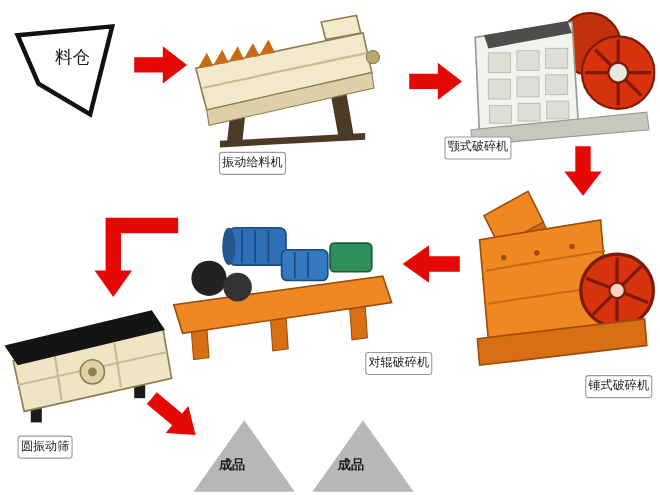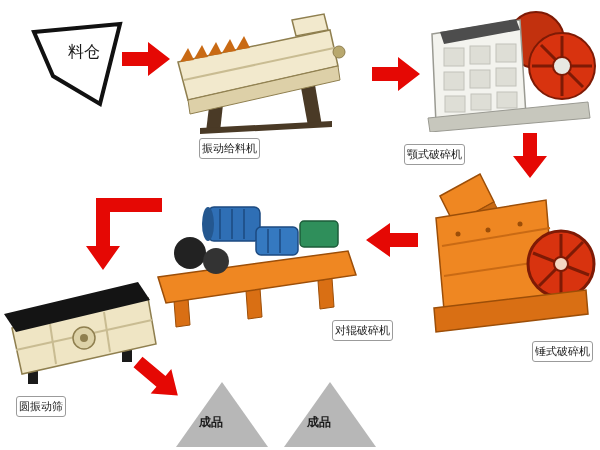--- a/index.html
+++ b/index.html
@@ -22,21 +22,21 @@
   .overlay{position:absolute;left:0;top:0;z-index:5;pointer-events:none;}
   .arrow{fill:var(--arrow-red,#e50804);}
   .product-tri{fill:var(--product-gray,#b7b7b7);}
   .machine{position:absolute;z-index:2;}
 </style>
 </head>
 <body>
 
 <div class="canvas">
 
-  <div class="abs" style="left:26px;top:16px;width:112px;height:96px;z-index:2">
+  <div class="abs" style="left:8px;top:16px;width:112px;height:96px;z-index:2">
     <svg width="112" height="96" viewBox="0 0 112 96">
       <polygon points="8,16 94,8 74,88 27,60" fill="#ffffff" stroke="#111111" stroke-width="4" stroke-linejoin="miter"></polygon>
     </svg>
     <span class="silo-text" style="left:42px;top:26px;">料仓</span>
   </div>
 
   <svg class="machine" style="left:172px;top:10px;" width="195" height="128" viewBox="0 0 195 128">
 
     <polygon points="38,88 52,85 48,122 34,122" fill="#4a3a26"></polygon>
     <polygon points="128,72 142,69 150,116 136,116" fill="#4a3a26"></polygon>
@@ -163,21 +163,21 @@
     <polygon class="arrow" points="418,233 390,233 390,223 366,240 390,257 390,247 418,247"></polygon>
     <polygon class="arrow" points="162,198 96,198 96,246 86,246 103,270 120,246 110,246 110,212 162,212"></polygon>
     <g transform="translate(138,362) rotate(40)">
       <polygon class="arrow" points="0,-7 30,-7 30,-16 52,0 30,16 30,7 0,7"></polygon>
     </g>
     <polygon class="product-tri" points="222,382 268,447 176,447"></polygon>
     <polygon class="product-tri" points="330,382 376,447 284,447"></polygon>
   </svg>
 
   <div class="label-box" style="left:199px;top:138px;">振动给料机</div>
-  <div class="label-box" style="left:404px;top:144px;">颚式破碎机</div>
+  <div class="label-box" style="left:404px;top:124px;font-family:Liberation Mono, monospace;">颚式破碎机</div>
   <div class="label-box" style="left:492px;top:341px;margin-left:40px;">锤式破碎机</div>
   <div class="label-box" style="left:332px;top:320px;">对辊破碎机</div>
   <div class="label-box" style="left:16px;top:396px;text-align:right;">圆振动筛</div>
 
   <span class="product-text" style="left:199px;top:414px;">成品</span>
   <span class="product-text" style="left:307px;top:414px;">成品</span>
 
 </div>
 
 </body></html>

